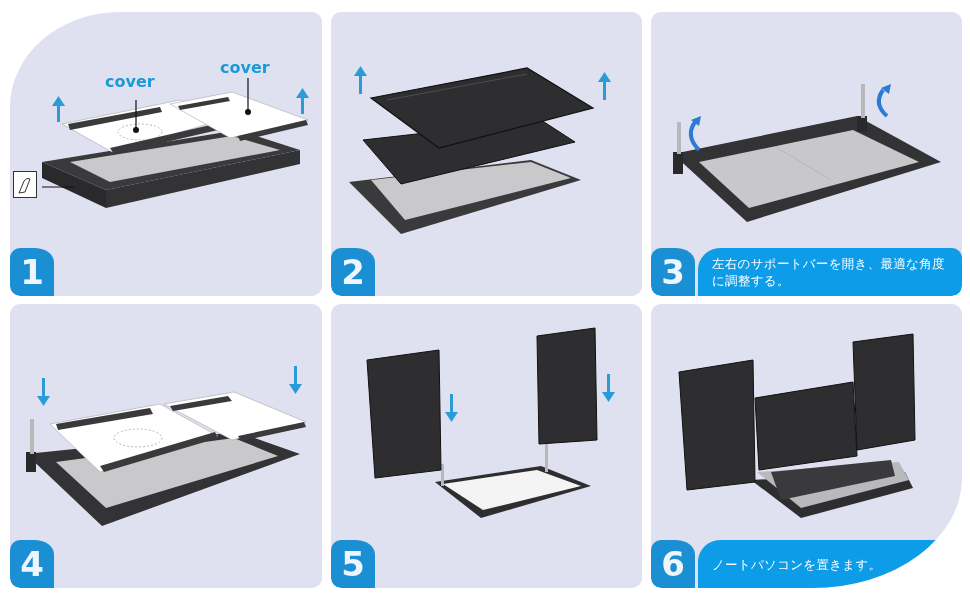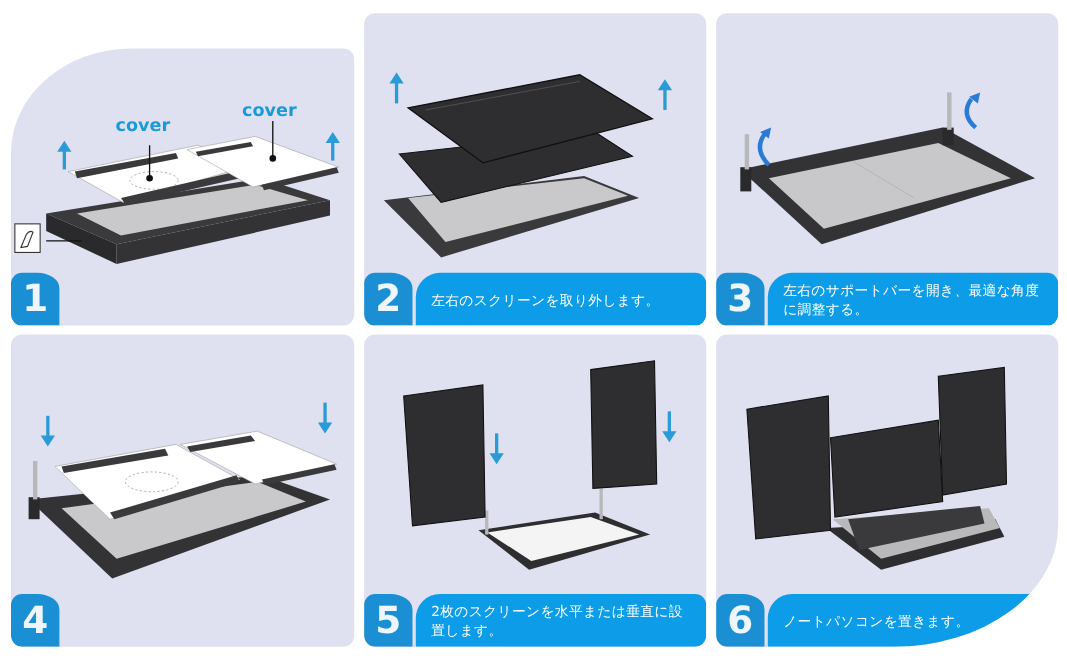--- a/index.html
+++ b/index.html
@@ -13,21 +13,21 @@
     grid-template-columns: 312px 311px 311px;
     grid-template-rows: 284px 284px;
     column-gap: 9px; row-gap: 8px;
   }
   .panel {
     position: relative;
     background: #dfe1f1;
     border-radius: 10px;
     overflow: hidden;
   }
-  .panel.p1 { border-top-left-radius: 110px 95px; margin-top: 32px; }
+  .panel.p1 { border-top-left-radius: 110px 95px; }
   .panel.p6 { border-bottom-right-radius: 150px 110px; }
 
   .illus { position: absolute; left: 0; top: 0; width: 100%; height: 232px; }
   .illus svg { width: 100%; height: 100%; display: block; }
 
   .caption {
     position: absolute; left: 0; right: 0; bottom: 0; height: 48px;
     display: flex; align-items: stretch;
   }
   .num-badge {
@@ -133,21 +133,20 @@
         </g>
         <g fill="#2a9bd6">
           <rect x="272" y="68" width="3" height="20"></rect>
           <polygon points="267,70 273.5,60 280,70"></polygon>
         </g>
       </svg>
     </div>
     <div class="caption">
       <div class="num-badge">2</div>
       <div class="sep"></div>
-      <div class="cap-text">左右のスクリーンを取り外します。</div>
     </div>
   </div>
 
   <div class="panel p3">
     <div class="illus">
       <svg viewBox="0 0 311 232" preserveAspectRatio="none">
         <polygon points="22,142 206,104 290,150 96,210" fill="#333335"></polygon>
         <polygon points="48,150 202,118 268,150 98,196" fill="#c8c8ca"></polygon>
         <line x1="125" y1="135" x2="180" y2="168" stroke="#aaa" stroke-width="0.6"></line>
         <rect x="22" y="140" width="10" height="22" fill="#2a2a2c"></rect>
@@ -216,21 +215,20 @@
         </g>
         <g fill="#2a9bd6">
           <rect x="276" y="70" width="3" height="20"></rect>
           <polygon points="271,88 277.5,98 284,88"></polygon>
         </g>
       </svg>
     </div>
     <div class="caption">
       <div class="num-badge">5</div>
       <div class="sep"></div>
-      <div class="cap-text">2枚のスクリーンを水平または垂直に設置します。</div>
     </div>
   </div>
 
   <div class="panel p6">
     <div class="illus">
       <svg viewBox="0 0 311 232" preserveAspectRatio="none">
         <polygon points="100,176 254,168 262,184 150,214" fill="#2e2e30"></polygon>
         <polygon points="106,168 248,158 258,176 150,204" fill="#b9b9bb"></polygon>
         <polygon points="120,168 240,156 244,172 130,196" fill="#3a3a3c"></polygon>
         <polygon points="104,94 202,78 206,152 108,166" fill="#2e2e30" stroke="#111" stroke-width="1"></polygon>

